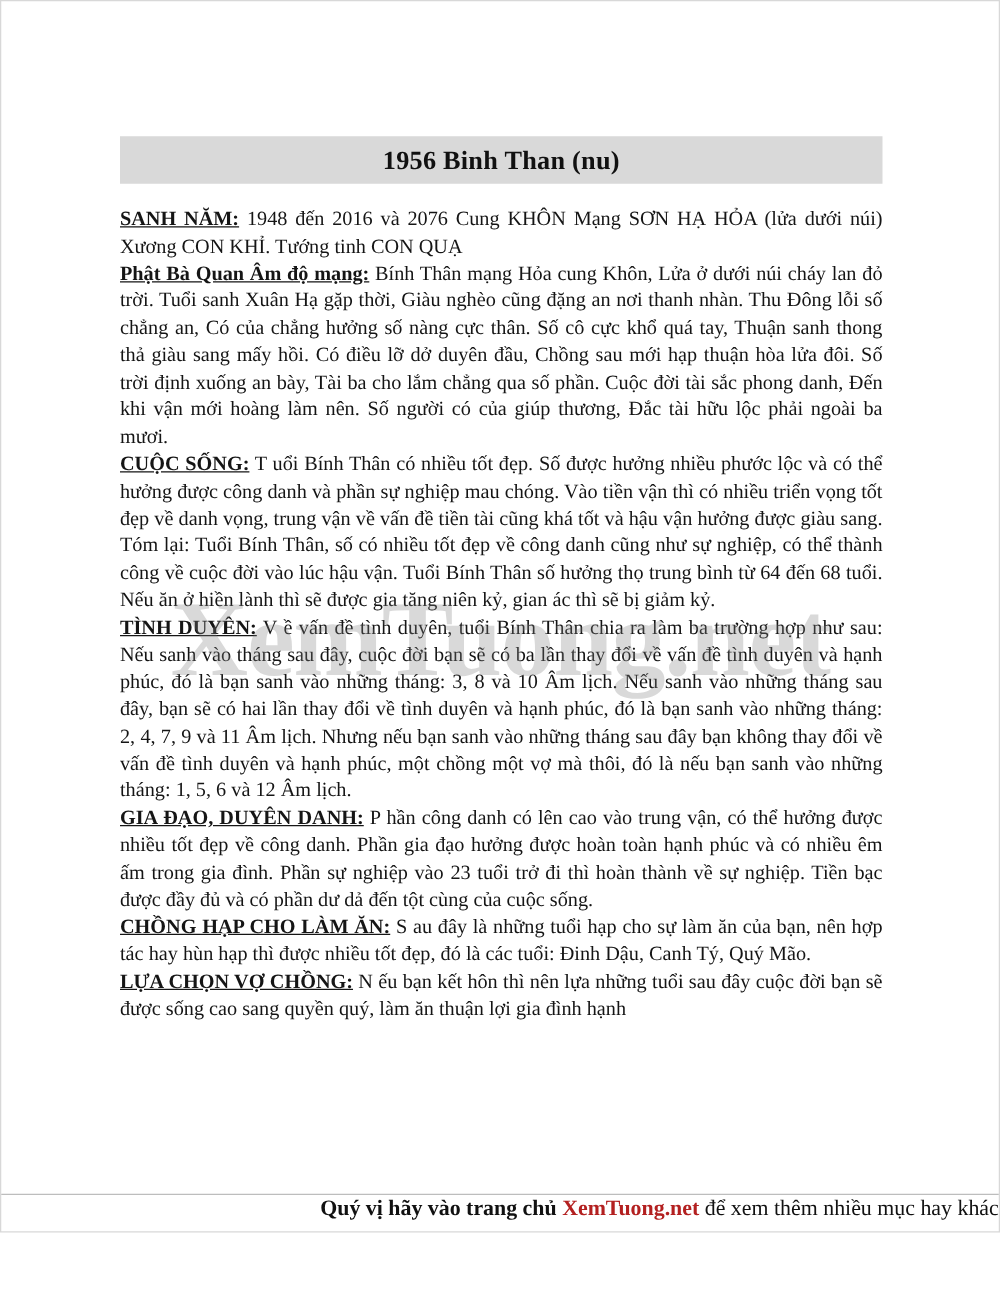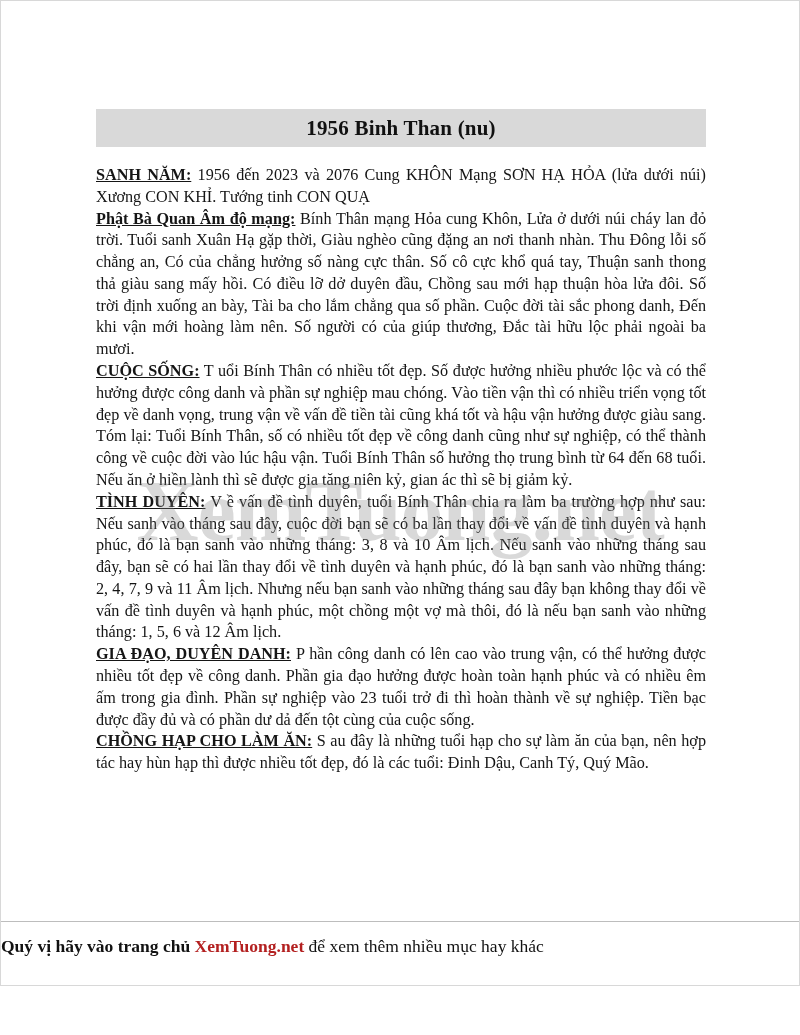--- a/index.html
+++ b/index.html
@@ -68,24 +68,23 @@
     font-family: "Liberation Serif", serif;
     color: rgba(130, 130, 130, 0.30);
     white-space: nowrap;
     pointer-events: none;
     letter-spacing: -1px;
   }
   .footer {
     position: absolute;
     left: 0;
     right: 0;
-    bottom: 28px;
-    text-align: left;
+    bottom: 8px;
+    text-align: right;
     border-top: 1px solid #bdbdbd;
-    padding-top: 14px;
   }
   .footer-line {
     font-size: 17.5px;
     font-family: "Liberation Serif", serif;
     color: #111;
   }
   .footer-brand {
     color: #b32020;
     font-weight: bold;
   }
@@ -99,32 +98,33 @@
 <div class="page">
 
   <div class="content">
 
     <div class="title-bar">
       <h1>1956 Binh Than (nu)</h1>
     </div>
 
     <div class="body-text">
 
-      <p class="para"><span class="lead">SANH NĂM:</span><span> 1956 đến 2023 và 2076 Cung KHÔN Mạng SƠN HẠ HỎA (lửa dưới núi) Xương CON KHỈ. Tướng tinh CON QUẠ</span></p>
+      <p class="para"><span class="lead">SANH NĂM:</span><span> 1948 đến 2016 và 2076 Cung KHÔN Mạng SƠN HẠ HỎA (lửa dưới núi) Xương CON KHỈ. Tướng tinh CON QUẠ</span></p>
 
       <p class="para"><span class="lead">Phật Bà Quan Âm độ mạng:</span><span> Bính Thân mạng Hỏa cung Khôn, Lửa ở dưới núi cháy lan đỏ trời. Tuổi sanh Xuân Hạ gặp thời, Giàu nghèo cũng đặng an nơi thanh nhàn. Thu Đông lỗi số chẳng an, Có của chẳng hưởng số nàng cực thân. Số cô cực khổ quá tay, Thuận sanh thong thả giàu sang mấy hồi. Có điều lỡ dở duyên đầu, Chồng sau mới hạp thuận hòa lửa đôi. Số trời định xuống an bày, Tài ba cho lắm chẳng qua số phần. Cuộc đời tài sắc phong danh, Đến khi vận mới hoàng làm nên. Số người có của giúp thương, Đắc tài hữu lộc phải ngoài ba mươi.</span></p>
 
       <p class="para"><span class="lead">CUỘC SỐNG:</span><span> T uổi Bính Thân có nhiều tốt đẹp. Số được hưởng nhiều phước lộc và có thể hưởng được công danh và phần sự nghiệp mau chóng. Vào tiền vận thì có nhiều triển vọng tốt đẹp về danh vọng, trung vận về vấn đề tiền tài cũng khá tốt và hậu vận hưởng được giàu sang. Tóm lại: Tuổi Bính Thân, số có nhiều tốt đẹp về công danh cũng như sự nghiệp, có thể thành công về cuộc đời vào lúc hậu vận. Tuổi Bính Thân số hưởng thọ trung bình từ 64 đến 68 tuổi. Nếu ăn ở hiền lành thì sẽ được gia tăng niên kỷ, gian ác thì sẽ bị giảm kỷ.</span></p>
 
       <p class="para"><span class="lead">TÌNH DUYÊN:</span><span> V ề vấn đề tình duyên, tuổi Bính Thân chia ra làm ba trường hợp như sau: Nếu sanh vào tháng sau đây, cuộc đời bạn sẽ có ba lần thay đổi về vấn đề tình duyên và hạnh phúc, đó là bạn sanh vào những tháng: 3, 8 và 10 Âm lịch. Nếu sanh vào những tháng sau đây, bạn sẽ có hai lần thay đổi về tình duyên và hạnh phúc, đó là bạn sanh vào những tháng: 2, 4, 7, 9 và 11 Âm lịch. Nhưng nếu bạn sanh vào những tháng sau đây bạn không thay đổi về vấn đề tình duyên và hạnh phúc, một chồng một vợ mà thôi, đó là nếu bạn sanh vào những tháng: 1, 5, 6 và 12 Âm lịch.</span></p>
 
       <p class="para"><span class="lead">GIA ĐẠO, DUYÊN DANH:</span><span> P hần công danh có lên cao vào trung vận, có thể hưởng được nhiều tốt đẹp về công danh. Phần gia đạo hưởng được hoàn toàn hạnh phúc và có nhiều êm ấm trong gia đình. Phần sự nghiệp vào 23 tuổi trở đi thì hoàn thành về sự nghiệp. Tiền bạc được đầy đủ và có phần dư dả đến tột cùng của cuộc sống.</span></p>
 
       <p class="para"><span class="lead">CHỒNG HẠP CHO LÀM ĂN:</span><span> S au đây là những tuổi hạp cho sự làm ăn của bạn, nên hợp tác hay hùn hạp thì được nhiều tốt đẹp, đó là các tuổi: Đinh Dậu, Canh Tý, Quý Mão.</span></p>
 
+      <p class="para"><span class="lead">LỰA CHỌN VỢ CHỒNG:</span><span> N ếu bạn kết hôn thì nên lựa những tuổi sau đây cuộc đời bạn sẽ được sống cao sang quyền quý, làm ăn thuận lợi gia đình hạnh</span></p>
 
     </div>
   </div>
 
   <div class="watermark">XemTuong.net</div>
 
   <div class="footer">
     <div class="footer-line"><span class="footer-strong">Quý vị hãy vào trang chủ </span><span class="footer-brand">XemTuong.net</span><span> để xem thêm nhiều mục hay khác</span></div>
   </div>
 

